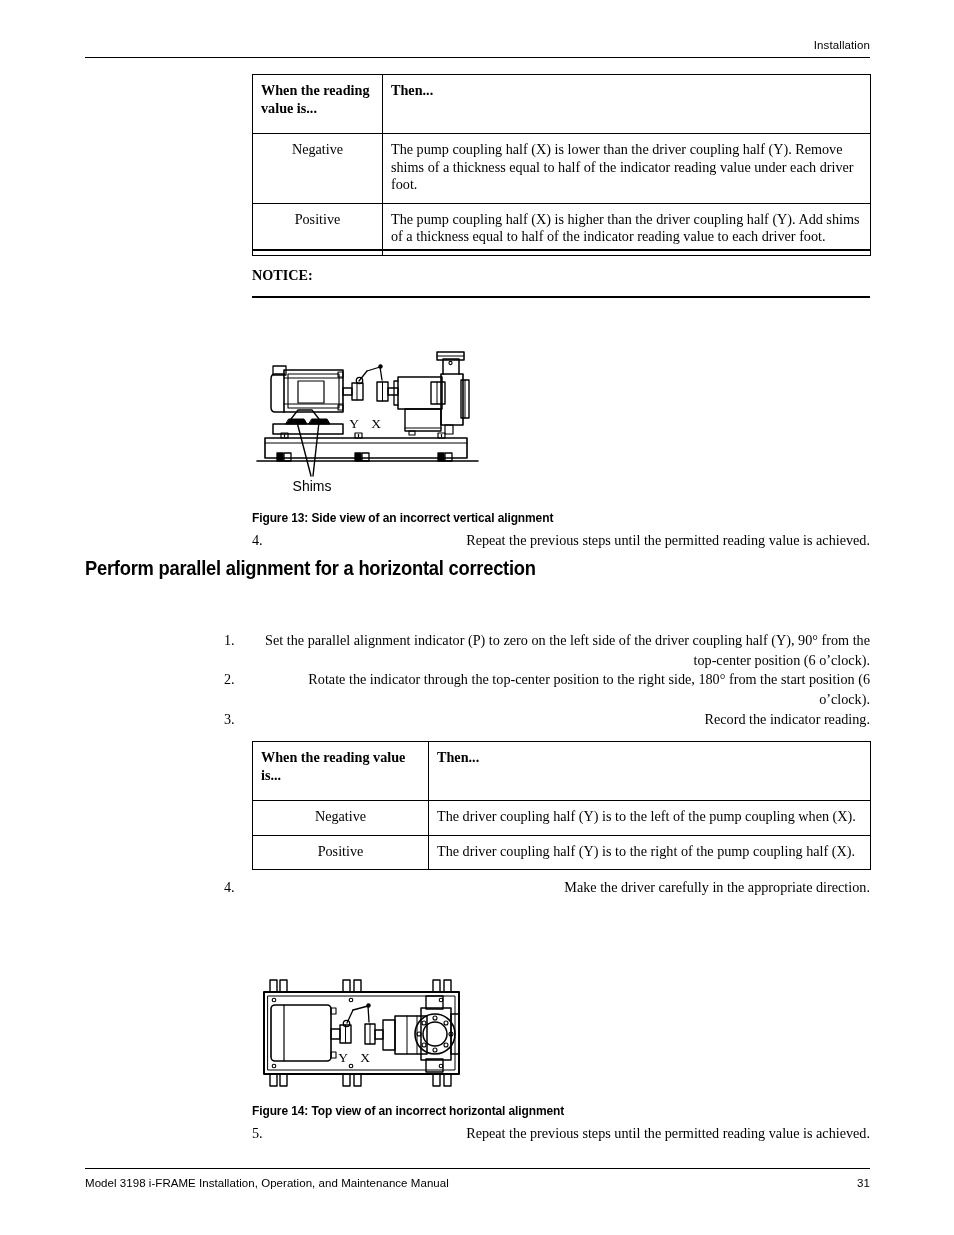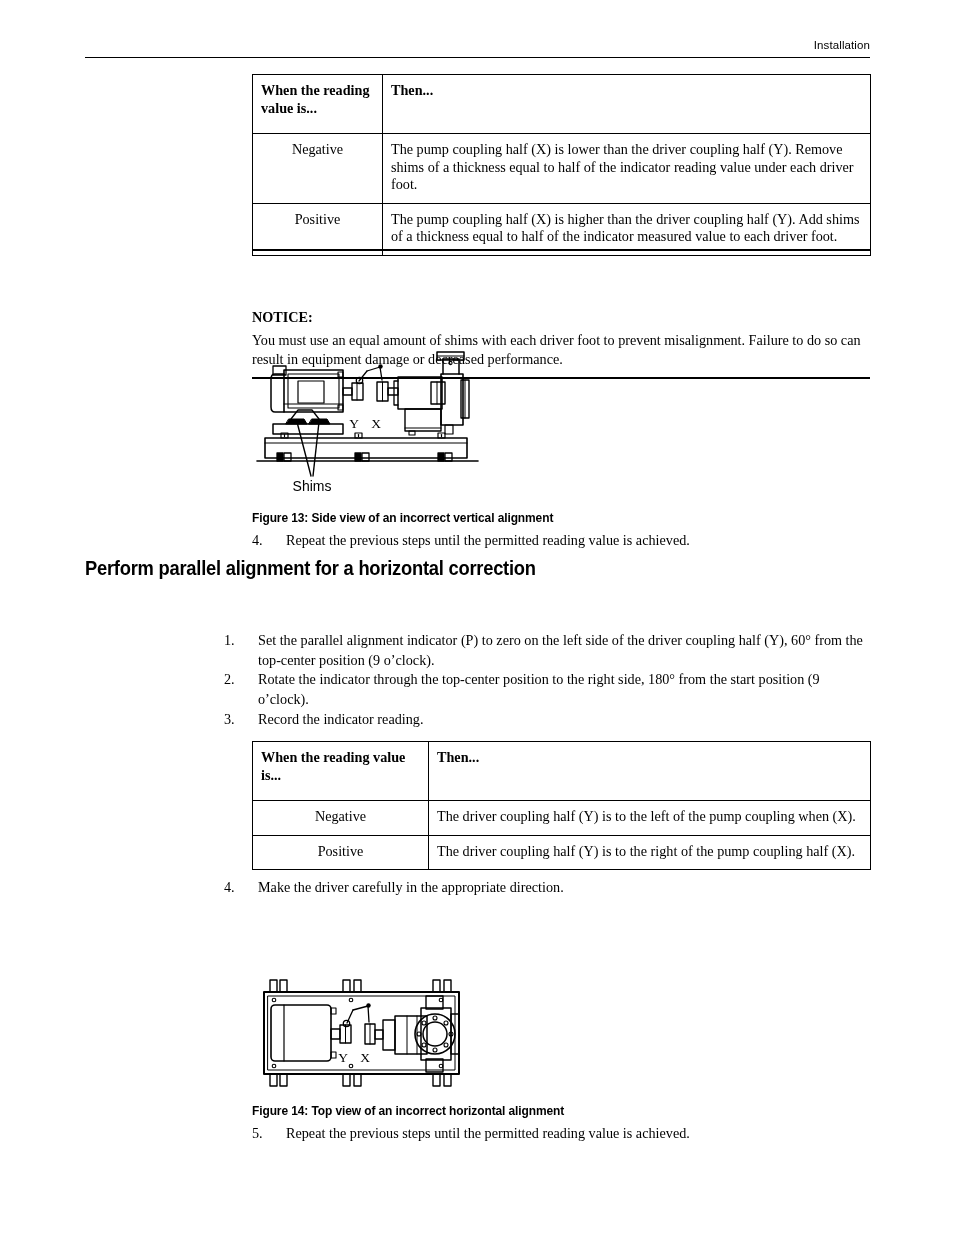--- a/index.html
+++ b/index.html
@@ -89,21 +89,20 @@
     line-height: 19.5px;
   }
   .notice .rule-top {
     border-top: 2.2px solid #000;
   }
   .notice .rule-bottom {
     border-top: 2.2px solid #000;
   }
   .notice .body {
     padding: 7px 0 7px 0;
-    margin-top: 42px;
   }
   .notice b { font-weight: bold; }
 
   #notice-vertical { top: 249px; }
   #notice-vertical .n-label {
     font-weight: bold;
     display: block;
     padding-top: 8px;
     padding-bottom: 3px;
   }
@@ -126,20 +125,21 @@
   .step .num {
     position: absolute;
     left: 0;
     top: 0;
     width: 26px;
     text-align: left;
   }
   .step .txt {
     display: block;
     margin-left: 34px;
+    text-align: right;
   }
 
   
   .section-heading {
     position: absolute;
     left: 85px;
     font-family: "Liberation Sans", sans-serif;
     font-weight: bold;
     font-size: 19.5px;
     letter-spacing: -0.25px;
@@ -207,30 +207,29 @@
       <tr>
         <td class="hd">When the reading value is...</td>
         <td class="hd">Then...</td>
       </tr>
       <tr>
         <td class="lbl">Negative</td>
         <td>The pump coupling half (X) is lower than the driver coupling half (Y). Remove shims of a thickness equal to half of the indicator reading value under each driver foot.</td>
       </tr>
       <tr>
         <td class="lbl">Positive</td>
-        <td>The pump coupling half (X) is higher than the driver coupling half (Y). Add shims of a thickness equal to half of the indicator measured value to each driver foot.</td>
+        <td>The pump coupling half (X) is higher than the driver coupling half (Y). Add shims of a thickness equal to half of the indicator reading value to each driver foot.</td>
       </tr>
     </tbody>
   </table>
 
   <div class="notice" id="notice-vertical">
     <div class="rule-top"></div>
     <div class="body">
       <span class="n-label">NOTICE:</span>
-      <span class="n-text">You must use an equal amount of shims with each driver foot to prevent misalignment. Failure to do so can result in equipment damage or decreased performance.</span>
     </div>
     <div class="rule-bottom"></div>
   </div>
 
   <div class="figure" id="figure-13" style="left:255px; top:350px;">
     <svg width="225" height="150" viewBox="0 0 225 150" xmlns="http://www.w3.org/2000/svg">
       <g fill="none" stroke="#000" stroke-width="1.4" stroke-linecap="round" stroke-linejoin="round">
 
         <line x1="2" y1="111" x2="223" y2="111" stroke-width="1.6"></line>
 
@@ -332,25 +331,25 @@
   <div class="step" style="left:252px; top:531px; width:618px;">
     <span class="num">4.</span>
     <span class="txt">Repeat the previous steps until the permitted reading value is achieved.</span>
   </div>
 
   <h2 class="section-heading" style="top:557px; margin:0;">Perform parallel alignment for a horizontal correction</h2>
 
 
   <div class="step" style="left:224px; top:631px; width:646px;">
     <span class="num">1.</span>
-    <span class="txt">Set the parallel alignment indicator (P) to zero on the left side of the driver coupling half (Y), 60° from the top-center position (9 o’clock).</span>
+    <span class="txt">Set the parallel alignment indicator (P) to zero on the left side of the driver coupling half (Y), 90° from the top-center position (6 o’clock).</span>
   </div>
   <div class="step" style="left:224px; top:670px; width:646px;">
     <span class="num">2.</span>
-    <span class="txt">Rotate the indicator through the top-center position to the right side, 180° from the start position (9 o’clock).</span>
+    <span class="txt">Rotate the indicator through the top-center position to the right side, 180° from the start position (6 o’clock).</span>
   </div>
   <div class="step" style="left:224px; top:710px; width:646px;">
     <span class="num">3.</span>
     <span class="txt">Record the indicator reading.</span>
   </div>
 
   <table class="tbl" id="table-horizontal">
     <colgroup>
         <col class="c1">
         <col class="c2">
@@ -464,14 +463,21 @@
     </svg>
   </div>
 
   <div class="fig-caption" style="top:1104px;">Figure 14: Top view of an incorrect horizontal alignment</div>
 
   <div class="step" style="left:252px; top:1124px; width:618px;">
     <span class="num">5.</span>
     <span class="txt">Repeat the previous steps until the permitted reading value is achieved.</span>
   </div>
 
+  <div class="footer">
+    <div class="footer-rule"></div>
+    <div class="footer-row">
+      <span>Model 3198 i-FRAME Installation, Operation, and Maintenance Manual</span>
+      <span>31</span>
+    </div>
+  </div>
 
 </div>
 
 </body></html>

